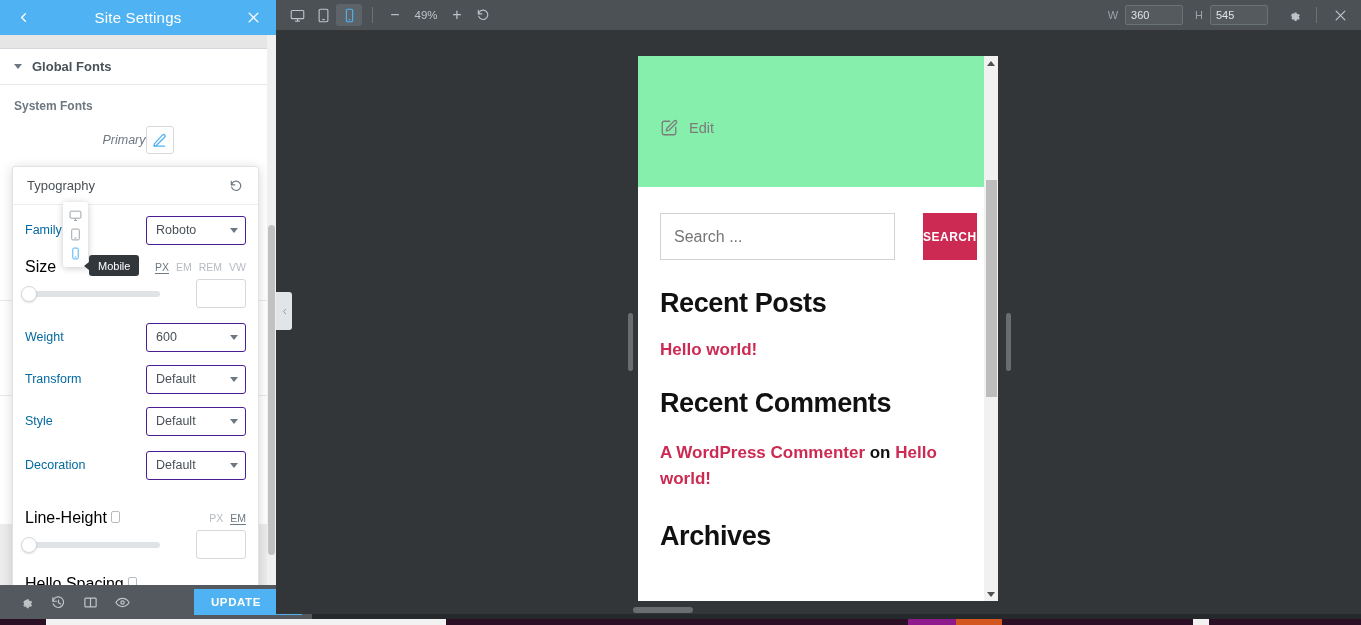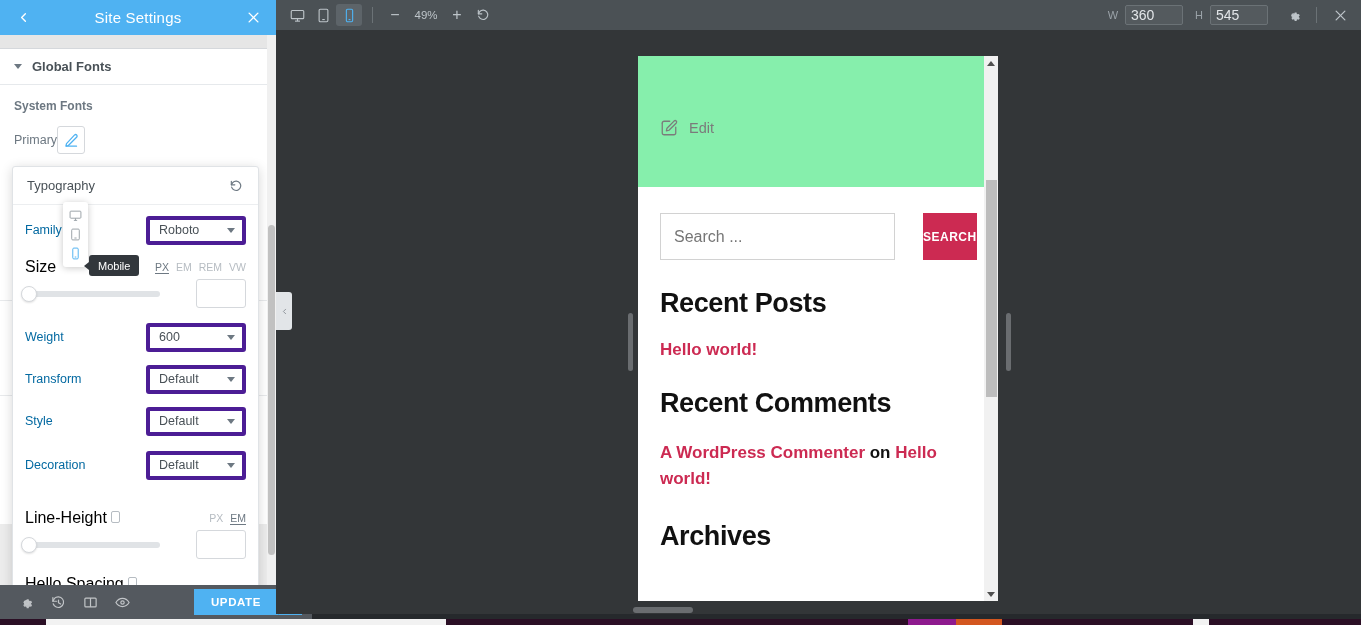--- a/index.html
+++ b/index.html
@@ -33,22 +33,22 @@
     padding: 0 14px; border-bottom: 1px solid #e6e9ec; background: #fff;
     color: #495157; font-size: 13px; font-weight: bold; cursor: pointer;
   }
   .caret-dn { width: 0; height: 0; border-left: 4.5px solid transparent; border-right: 4.5px solid transparent;
               border-top: 5px solid #6d7882; }
 
   .section-label {
     padding: 14px 14px 6px; font-size: 12px; font-weight: bold; color: #6d7882;
   }
   .row-primary {
-    display: flex; align-items: center; justify-content: flex-start;
-    padding: 6px 14px 0 14px; height: 36px;
+    display: flex; align-items: center; justify-content: center;
+    padding: 6px 14px 0 14px; height: 36px; font-style: italic;
   }
   .row-primary .lbl { font-size: 12.5px; color: #6d7882; }
   .edit-btn {
     width: 28px; height: 28px; border: 1px solid #d5d8dc; border-radius: 3px;
     background: #fff; display: flex; align-items: center; justify-content: center; cursor: pointer;
   }
   .edit-btn svg { width: 15px; height: 15px; }
 
   
   .typo {
@@ -68,21 +68,21 @@
   .typo-title { font-size: 13px; color: #495157; font-weight: 400; }
   .typo-reset { width: 24px; height: 24px; border-radius: 3px; display: flex;
                 align-items: center; justify-content: center; cursor: pointer; }
   .typo-reset svg { width: 14px; height: 14px; }
 
   .typo-body { padding: 8px 12px 0 12px; }
   .frow { display: flex; align-items: center; justify-content: space-between; margin-bottom: 8px; height: 34px; }
   .frow .flbl { font-size: 12.5px; color: #0369a1; display: flex; align-items: center; gap: 7px; }
   .resp-ico { width: 9px; height: 12px; border: 1.3px solid #b6bcc2; border-radius: 2px; display: inline-block; }
   .sel {
-    width: 100px; height: 29px; border: 4px solid #4c1d95; border-radius: 3px;
+    width: 100px; height: 29px; border: 1px solid #4c1d95; border-radius: 3px;
     background: #fff; display: flex; align-items: center; justify-content: space-between;
     padding: 0 7px 0 9px; font-size: 12.5px; color: #495157; cursor: pointer;
   }
   .caret-sm { width: 0; height: 0; border-left: 4px solid transparent; border-right: 4px solid transparent;
               border-top: 5px solid #6d7882; }
 
   
   .srow { margin-bottom: 4px; }
   .srow-top { display: flex; align-items: center; justify-content: space-between; height: 24px; }
   .units { display: flex; gap: 7px; font-size: 10.5px; color: #b6bcc2; }
@@ -158,21 +158,21 @@
   .tb-ico.active { background: #5d6469; color: #4fb2f2; }
   .tb-sep { width: 1px; height: 16px; background: #6b7276; margin: 0 10px; }
   .zoom-grp { display: flex; align-items: center; gap: 2px; }
   .zoom-btn { width: 24px; height: 22px; display: flex; align-items: center; justify-content: center;
               color: #bdc4c9; font-size: 16px; cursor: pointer; }
   .zoom-val { font-size: 11.5px; color: #bdc4c9; min-width: 34px; text-align: center; }
   .tb-right { margin-left: auto; display: flex; align-items: center; gap: 4px; }
   .dim-lbl { font-size: 11px; color: #9aa2a8; margin-right: 3px; }
   .dim-inp {
     width: 58px; height: 20px; background: #545a5e; border: 1px solid #6b7276; border-radius: 2px;
-    color: #e2e5e8; font-size: 14px; font-family: "Liberation Sans", sans-serif;
+    color: #e2e5e8; font-size: 11px; font-family: "Liberation Sans", sans-serif;
     padding: 0 5px; outline: none;
   }
   .tb-gear { margin-left: 8px; }
 
   
   .canvas {
     position: absolute; left: 276px; top: 30px; width: 1085px; height: 584px;
     background: #333638;
   }
   .preview-wrap {

